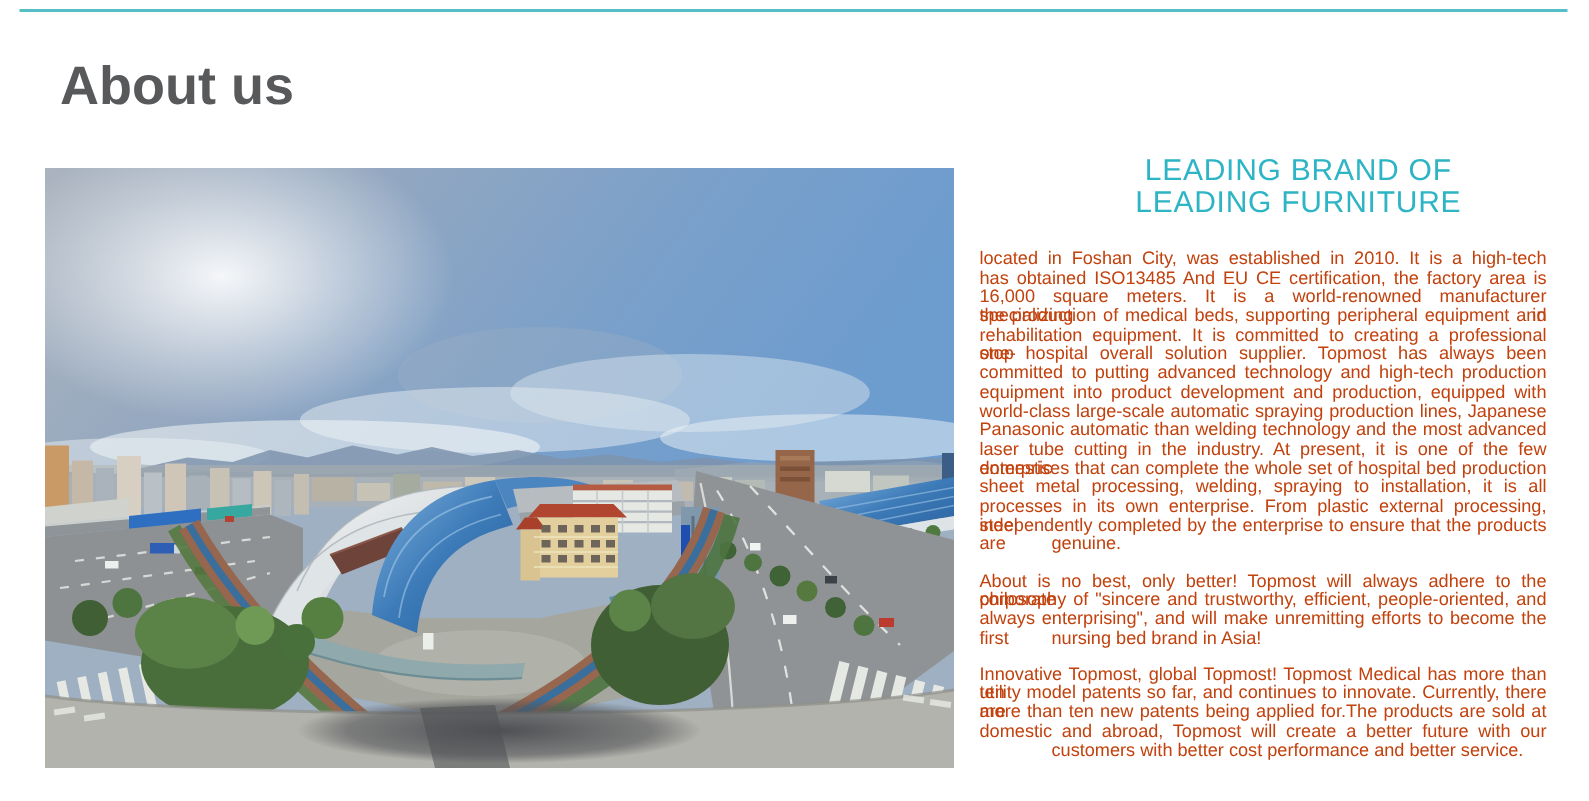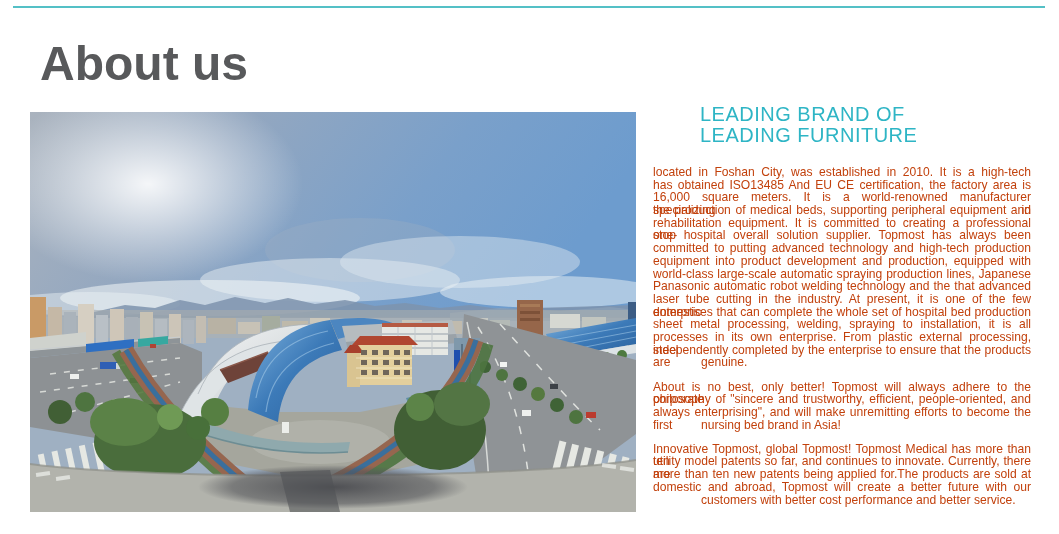--- a/index.html
+++ b/index.html
@@ -3,30 +3,30 @@
 <meta charset="utf-8">
 <style>
   html,body{margin:0;padding:0;}
   body{
     width:1059px;height:534px;position:relative;overflow:hidden;
     background:#ffffff;font-family:"Liberation Sans", sans-serif;
   }
   .top-rule{position:absolute;left:13px;top:6px;width:1032px;height:2px;background:#54c0c6;}
   .page-title{
     position:absolute;left:40px;top:36px;margin:0;
-    font-size:48px;font-weight:bold;color:#58595b;letter-spacing:0px;
+    font-size:36px;font-weight:bold;color:#58595b;letter-spacing:0px;
   }
   .photo{
     position:absolute;left:30px;top:112px;width:606px;height:400px;overflow:hidden;background:#9fb0c2;
   }
   .photo svg{display:block;}
   .content{position:absolute;left:653px;top:104px;width:378px;}
   .section-heading{
     margin:0 0 0 47px;font-weight:400;font-size:20px;line-height:21px;
-    color:#2eb5c5;letter-spacing:0.5px;
+    color:#2eb5c5;letter-spacing:0.5px;text-align:center;
   }
   .paras{margin-top:20px;}
   .para{margin:0 0 11.5px 0;}
   .tline{
     height:12.7px;line-height:12.7px;font-size:12.1px;color:#c2410c;
     text-align:justify;text-align-last:justify;
   }
   .tline.last{text-align-last:left;margin-left:48px;}
 </style>
 </head>
@@ -272,21 +272,21 @@
       <div class="para">
         <div class="tline">located in Foshan City, was established in 2010.  It is a high-tech</div>
         <div class="tline">has obtained ISO13485 And EU CE certification, the  factory area is</div>
         <div class="tline">16,000 square meters. It is a world-renowned manufacturer specializing in</div>
         <div class="tline">the production of medical beds, supporting peripheral equipment and</div>
         <div class="tline">rehabilitation equipment. It is committed to creating a professional one-</div>
         <div class="tline">stop hospital overall solution supplier. Topmost has always been</div>
         <div class="tline">committed to putting advanced technology and high-tech production</div>
         <div class="tline">equipment into product development and production, equipped with</div>
         <div class="tline">world-class large-scale automatic spraying production lines, Japanese</div>
-        <div class="tline">Panasonic automatic robot welding technology and the that advanced</div>
+        <div class="tline">Panasonic automatic than welding technology and the most advanced</div>
         <div class="tline">laser tube cutting in the industry. At present, it is one of the few domestic</div>
         <div class="tline">enterprises that can complete the whole set of hospital bed production</div>
         <div class="tline">sheet metal processing, welding, spraying to installation, it is all</div>
         <div class="tline">processes in its own enterprise. From plastic external processing, steel</div>
         <div class="tline">independently completed by the enterprise to ensure that the products are</div>
         <div class="tline last">genuine.</div>
       </div>
       <div class="para">
         <div class="tline">About is no best, only better! Topmost will always adhere to the corporate</div>
         <div class="tline">philosophy of "sincere and trustworthy, efficient, people-oriented, and</div>

